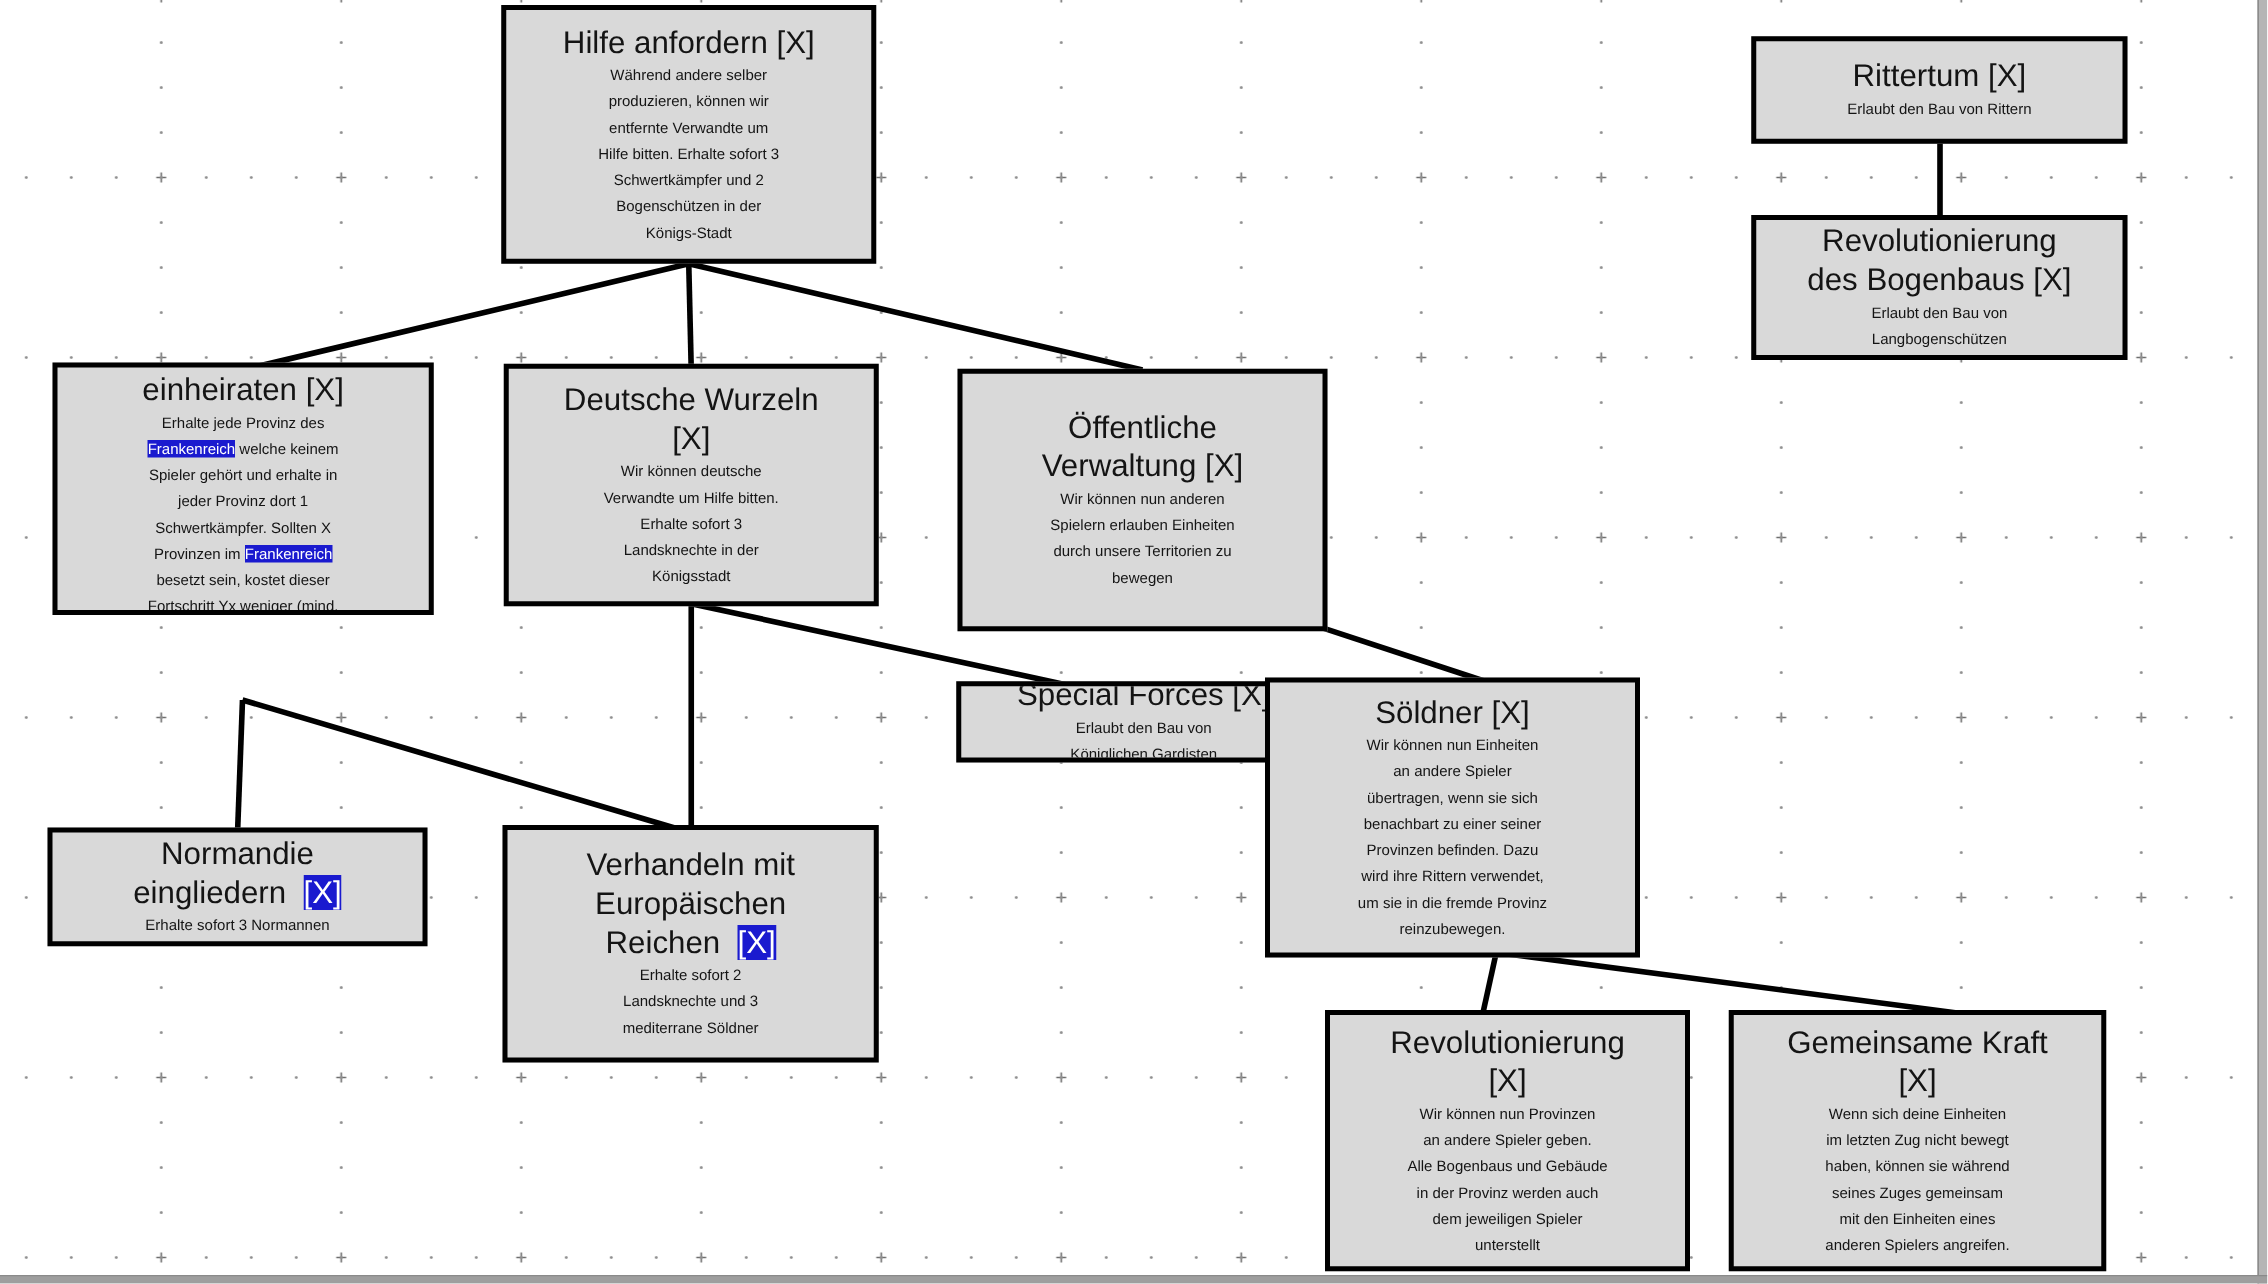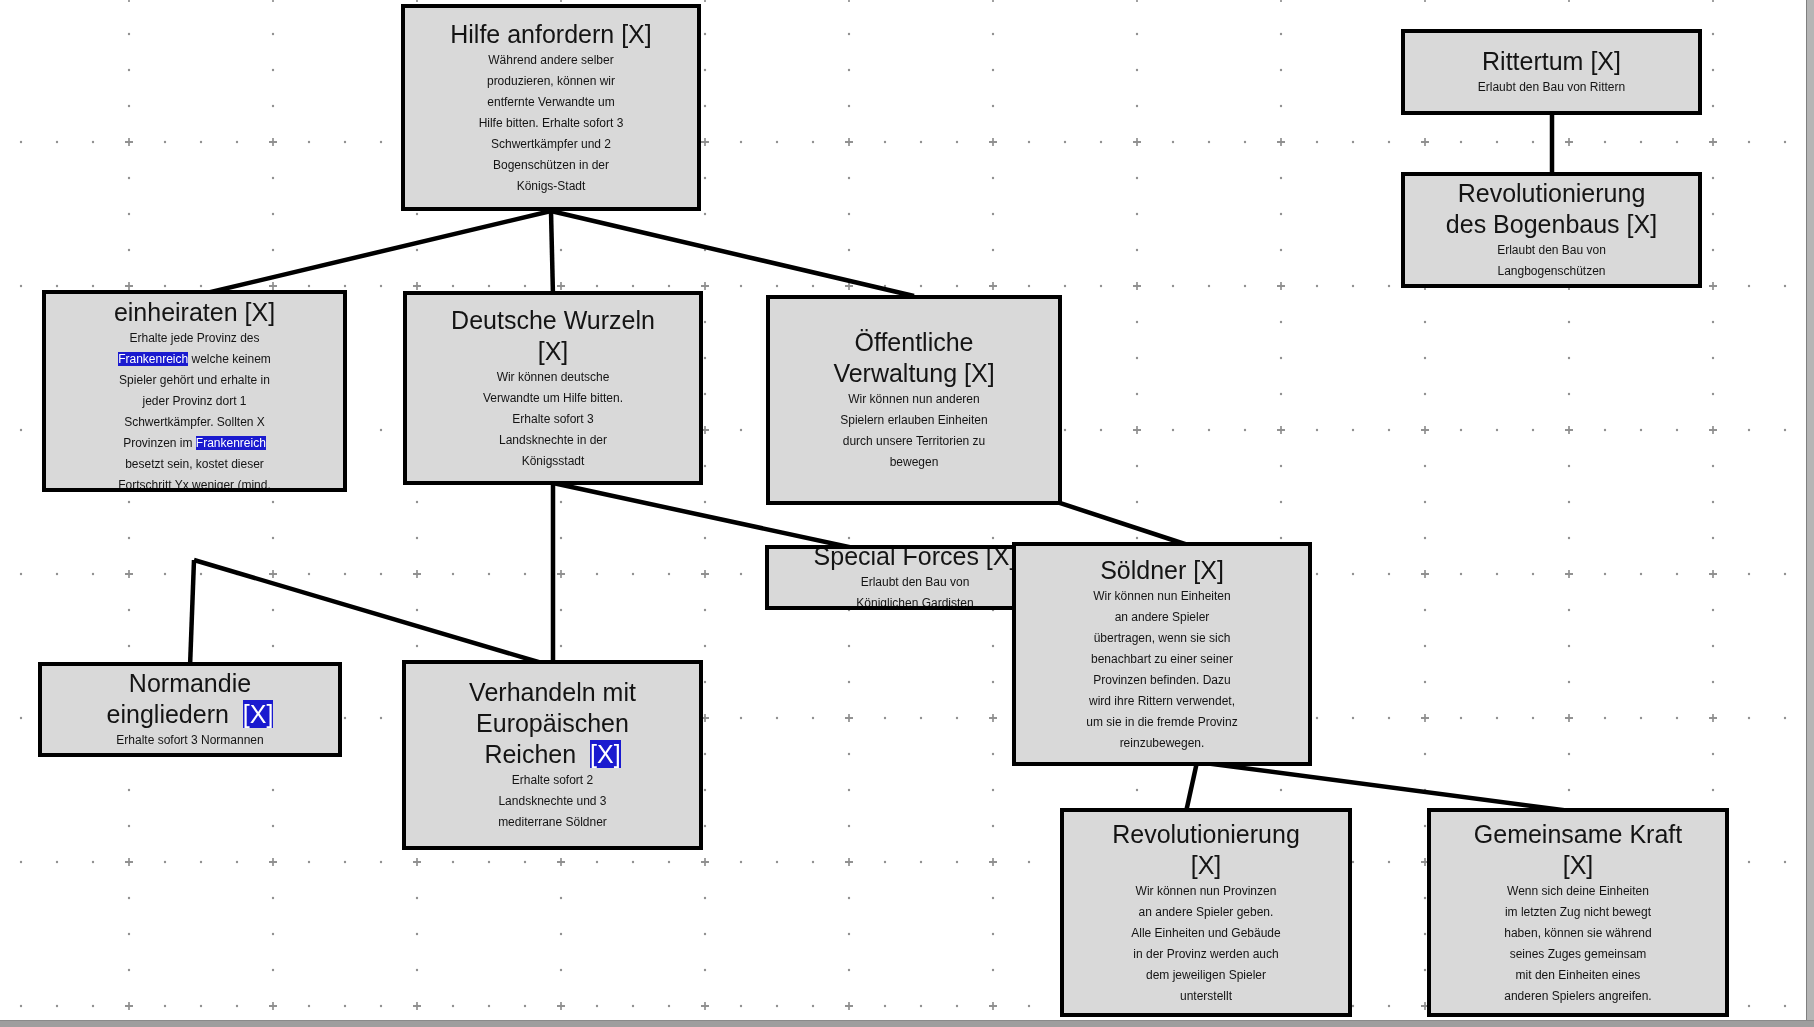--- a/index.html
+++ b/index.html
@@ -200,27 +200,27 @@
     <div class="desc">Erhalte sofort 2
 Landsknechte und 3
 mediterrane Söldner</div>
   </div>
 
   <div class="node" style="left:1060px; top:808px; width:292px; height:209px">
     <div class="title">Revolutionierung
 [X]</div>
     <div class="desc">Wir können nun Provinzen
 an andere Spieler geben.
-Alle Einheiten und Gebäude
+Alle Bogenbaus und Gebäude
 in der Provinz werden auch
 dem jeweiligen Spieler
 unterstellt</div>
   </div>
 
-  <div class="node" style="left:1427px; top:808px; width:302px; height:209px">
+  <div class="node" style="left:1383px; top:808px; width:302px; height:209px">
     <div class="title">Gemeinsame Kraft
 [X]</div>
     <div class="desc">Wenn sich deine Einheiten
 im letzten Zug nicht bewegt
 haben, können sie während
 seines Zuges gemeinsam
 mit den Einheiten eines
 anderen Spielers angreifen.</div>
   </div>
 

